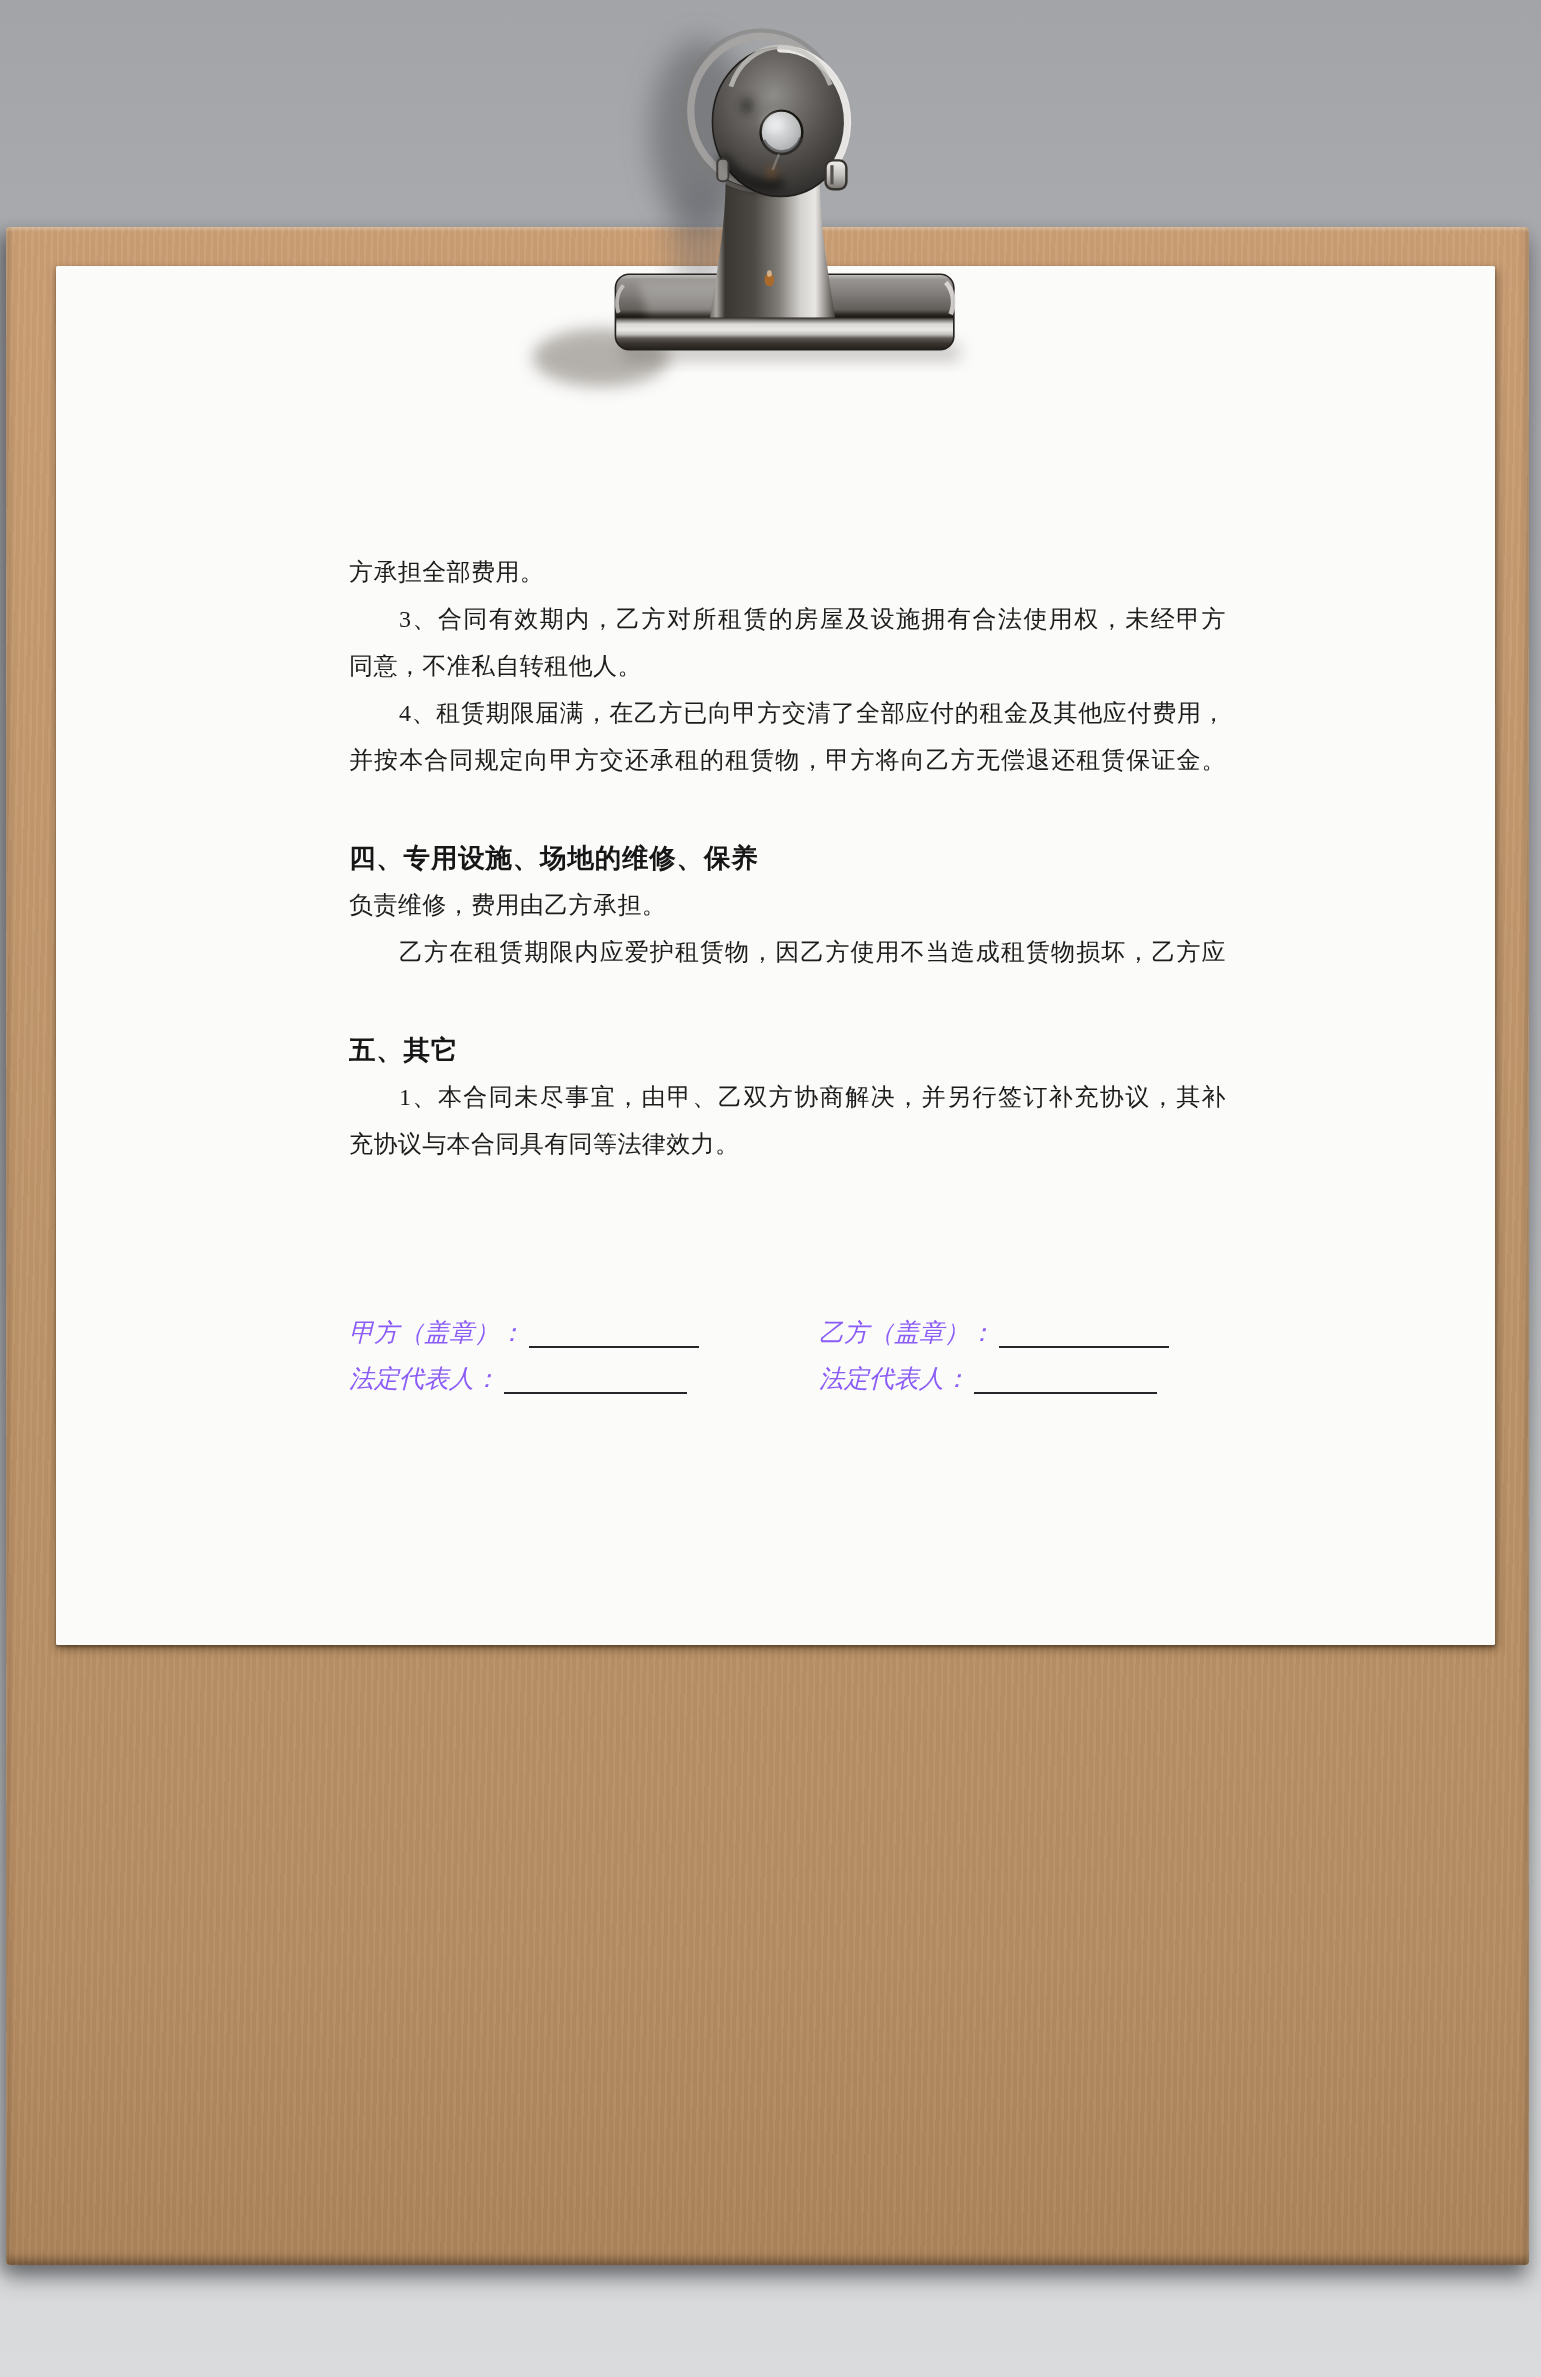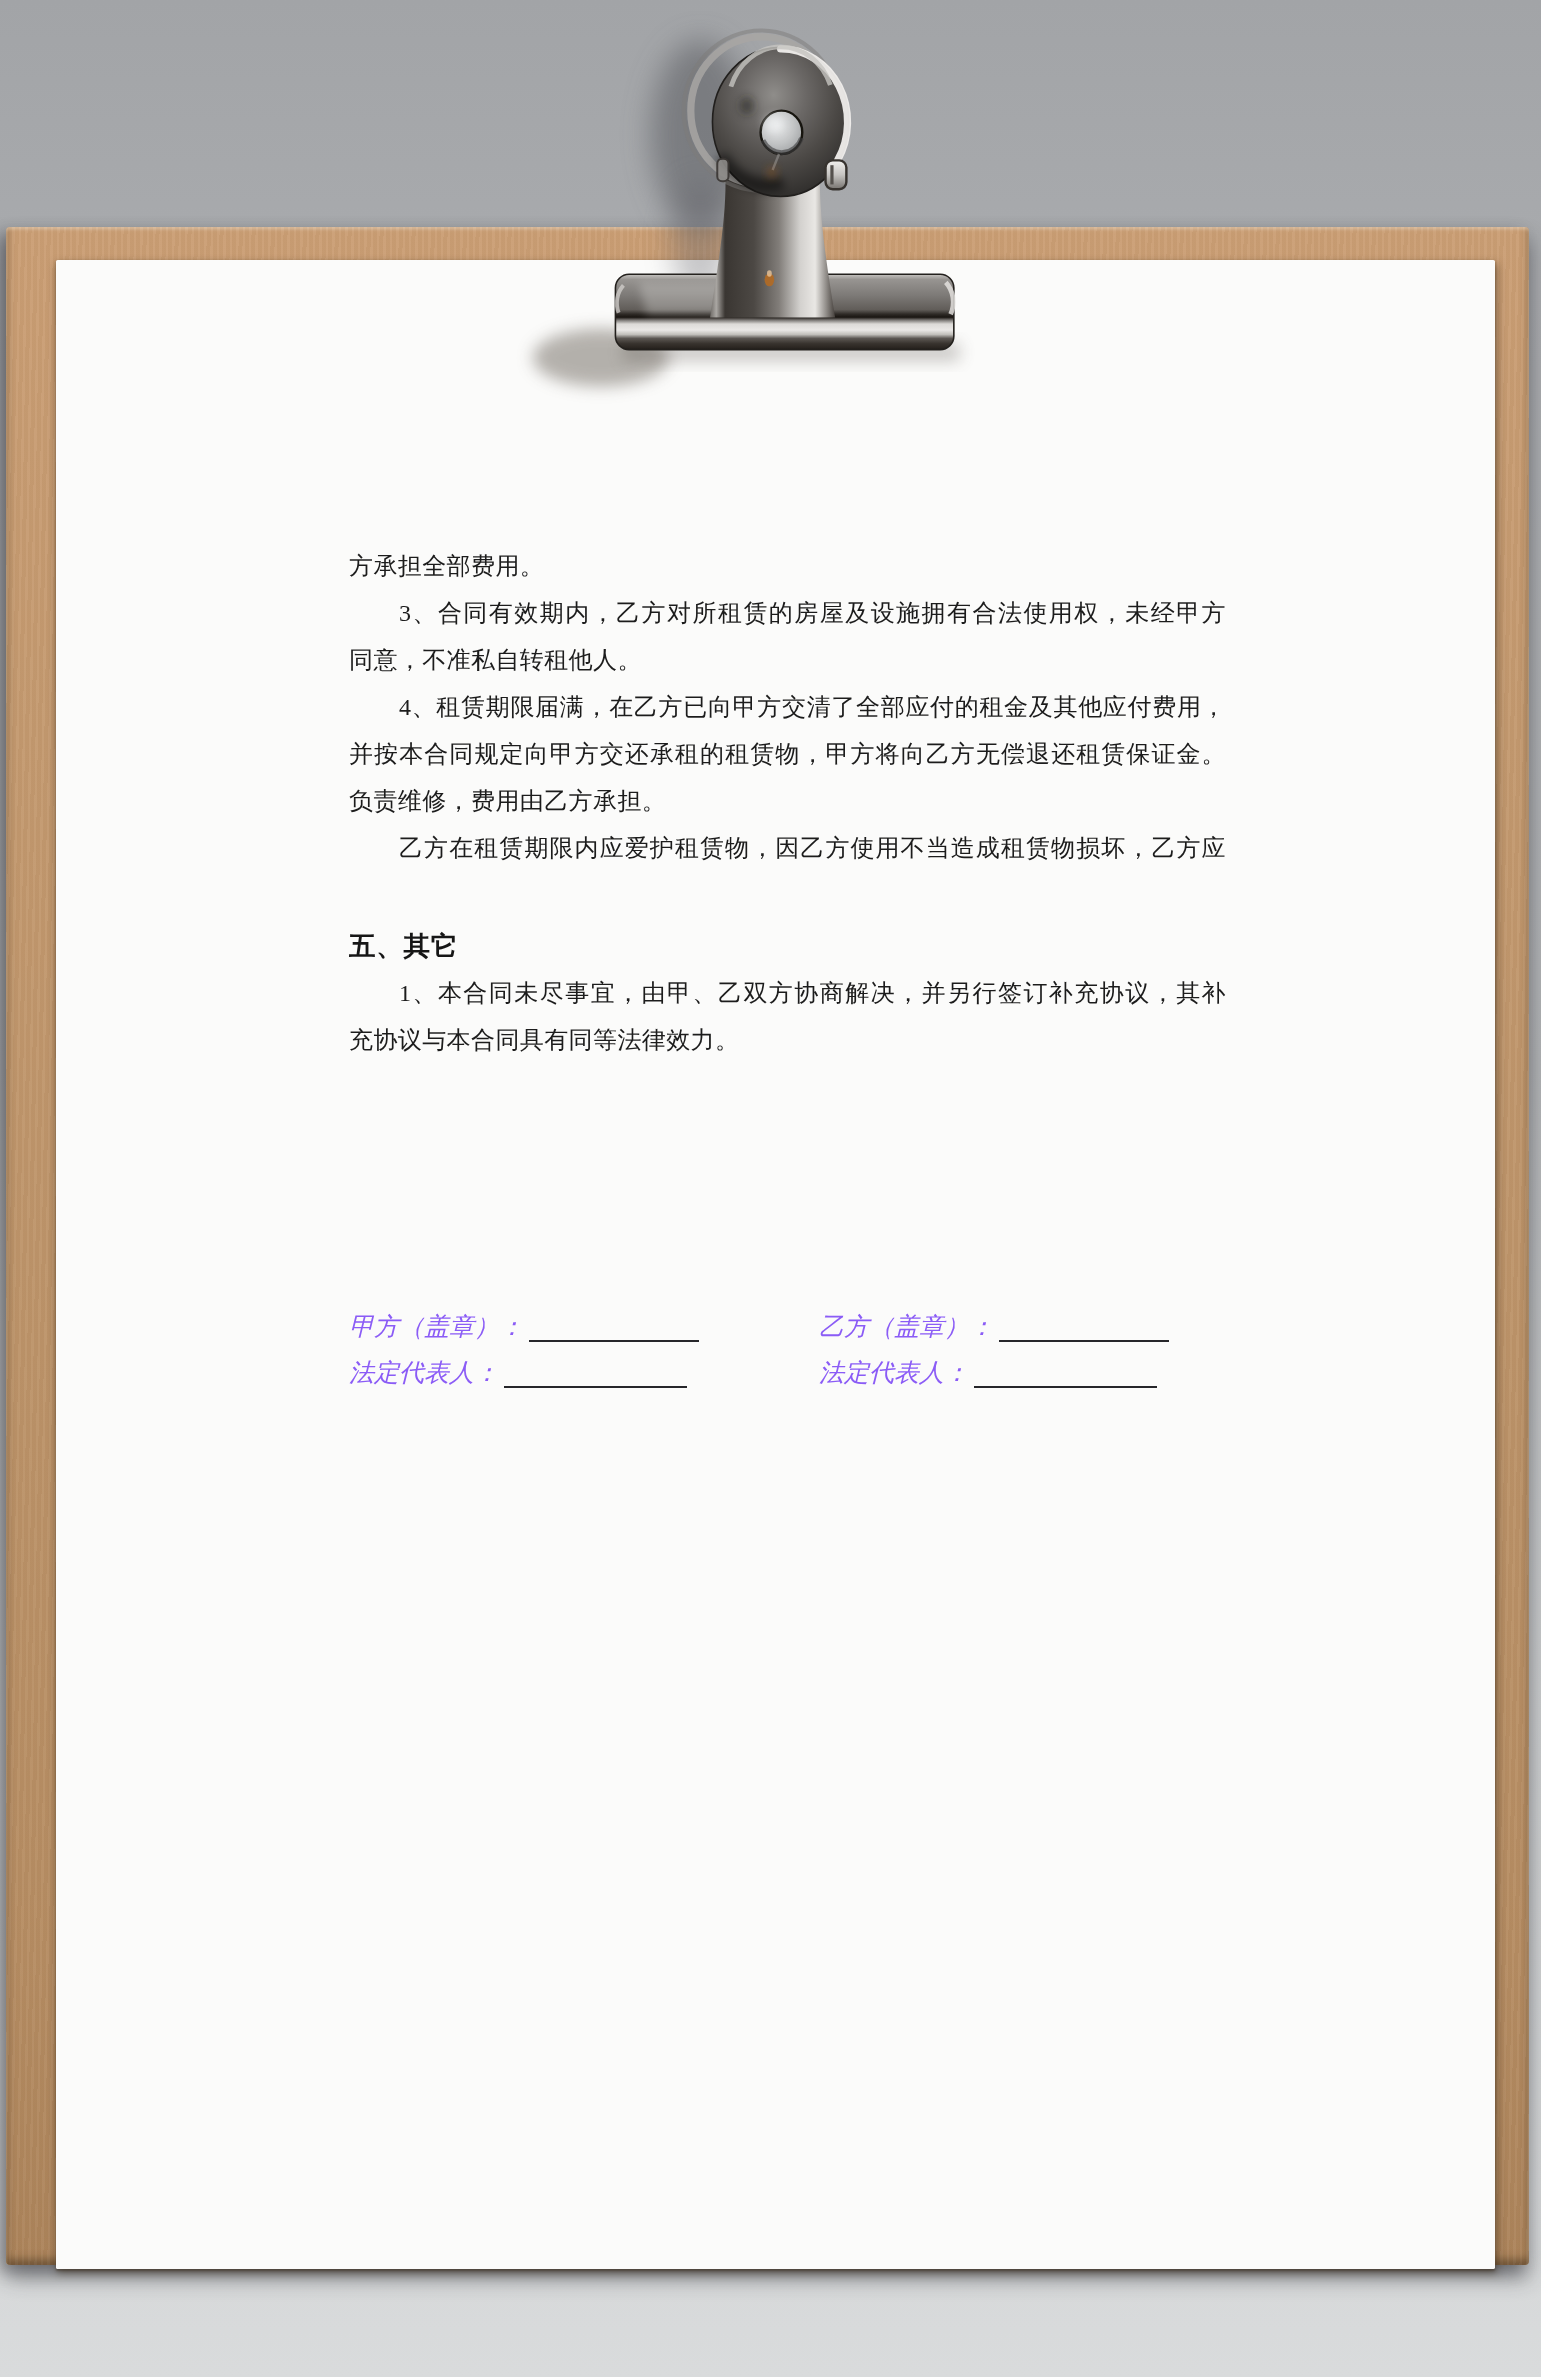--- a/index.html
+++ b/index.html
@@ -14,21 +14,21 @@
     background:linear-gradient(180deg,#cb9f75 0%,#c49a70 25%,#bd946a 55%,#b68d63 85%,#ac845b 100%);
     box-shadow:-8px 6.4px 14.4px rgba(45,45,52,.35), 0 13px 21px rgba(40,40,46,.45),
                inset 0 2.4px 3.2px rgba(255,244,228,.4), inset 0 -5.6px 8px rgba(50,35,20,.5);
   }
   .board::after{
     content:"";position:absolute;inset:0;border-radius:inherit;pointer-events:none;
     background:repeating-linear-gradient(91deg,rgba(255,255,255,.035) 0 2.4px,rgba(90,60,30,.04) 2.4px 6.4px);
   }
   
   .paper{
-    position:absolute;left:56px;top:260px;width:1439px;height:2009px;border-radius:1.6px;
+    position:absolute;left:56px;top:266px;width:1439px;height:1379px;border-radius:1.6px;
     background:#fbfbfa;
     box-shadow:1.6px 4px 8px rgba(50,35,20,.5), 0 1.6px 2.4px rgba(50,35,20,.4);
   }
   
   .doc{
     position:absolute;left:293px;top:283px;width:877px;
     font-family:"Liberation Serif","DejaVu Serif",serif;
     font-size:24px;line-height:47px;color:#1c1c1c;letter-spacing:0.4px;
   }
   .line{height:47px;white-space:nowrap;}
@@ -60,20 +60,21 @@
 <div class="board"></div>
 
 <div class="paper">
 
   <div class="doc">
     <div class="line">方承担全部费用。</div>
     <div class="line just indent">3、合同有效期内，乙方对所租赁的房屋及设施拥有合法使用权，未经甲方</div>
     <div class="line">同意，不准私自转租他人。</div>
     <div class="line just indent">4、租赁期限届满，在乙方已向甲方交清了全部应付的租金及其他应付费用，</div>
     <div class="line just">并按本合同规定向甲方交还承租的租赁物，甲方将向乙方无偿退还租赁保证金。</div>
+    <div class="heading">四、专用设施、场地的维修、保养</div>
     <div class="line">负责维修，费用由乙方承担。</div>
     <div class="line just indent">乙方在租赁期限内应爱护租赁物，因乙方使用不当造成租赁物损坏，乙方应</div>
     <div class="heading">五、其它</div>
     <div class="line just indent">1、本合同未尽事宜，由甲、乙双方协商解决，并另行签订补充协议，其补</div>
     <div class="line">充协议与本合同具有同等法律效力。</div>
   </div>
 
   <div class="sig sig-a1">
     <span>甲方（盖章）：</span><span class="u u-sign"></span>
   </div>

